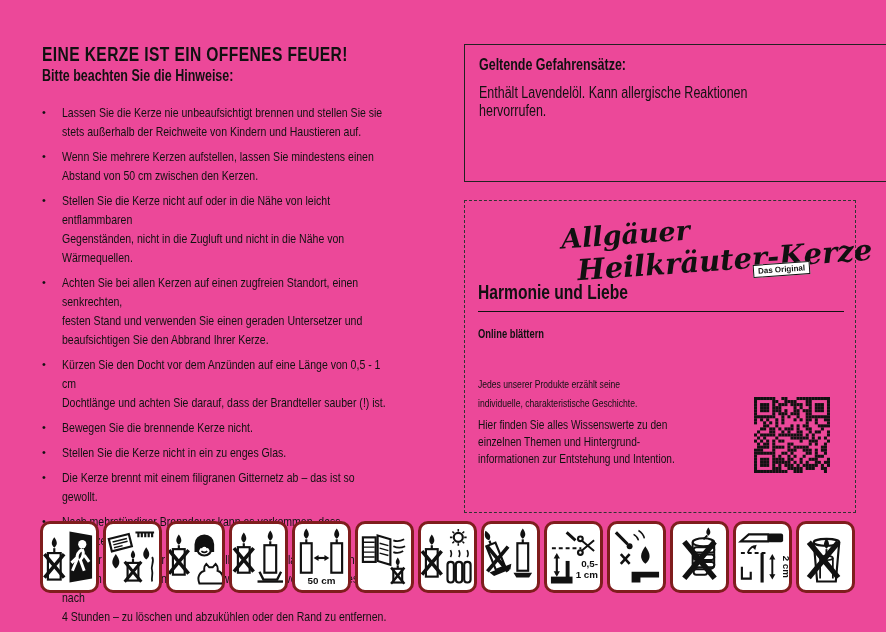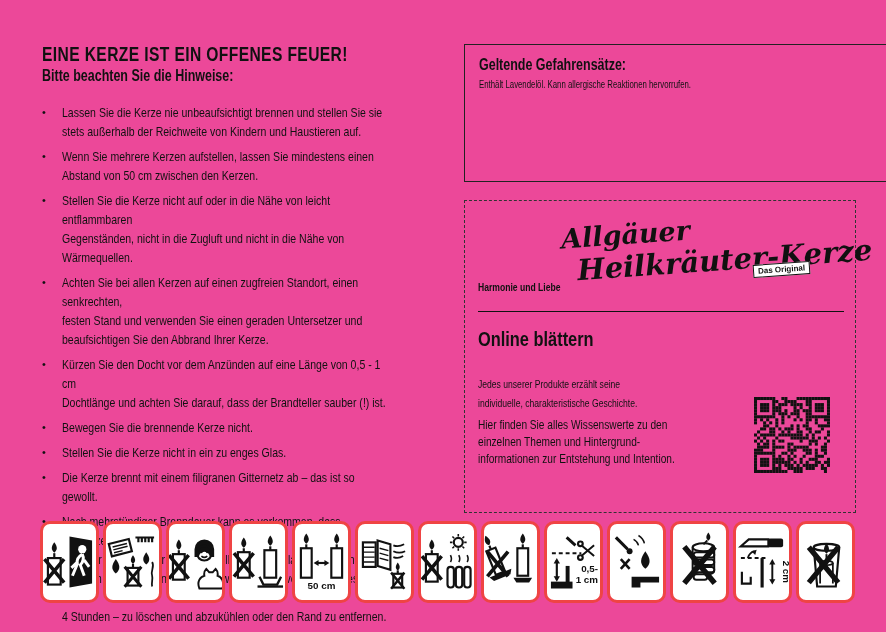--- a/index.html
+++ b/index.html
@@ -12,42 +12,42 @@
   .left-col{position:absolute;left:42px;top:42px;width:440px}
   .title{font-size:20px;font-weight:bold;letter-spacing:.5px;line-height:24px}
   .subtitle{font-size:16px;font-weight:bold;line-height:20px}
   .bullets{margin-top:17px}
   .bullet{display:flex;margin-bottom:6px;font-size:13.5px;line-height:19px}
   .bullet .dot{flex:0 0 20px;font-size:11px;line-height:19px}
 
   .hazard-box{position:absolute;left:464px;top:44px;width:424px;height:138px;
               border:1.5px solid #222;box-sizing:border-box;padding:9px 14px}
   .hazard-title{font-size:16px;font-weight:bold;line-height:22px}
-  .hazard-body{margin-top:0;font-size:10px;line-height:18px}
+  .hazard-body{margin-top:8px;font-size:16px;line-height:18px}
 
   .brand-box{position:absolute;left:464px;top:200px;width:392px;height:313px;
              border:1.5px dashed #333;box-sizing:border-box}
   .logo-line1{position:absolute;left:96px;top:18px;font-family:"DejaVu Serif",serif;
               font-style:italic;font-weight:bold;font-size:27px;transform:rotate(-4deg)}
   .logo-line2{position:absolute;left:112px;top:42px;font-family:"DejaVu Serif",serif;
               font-style:italic;font-weight:bold;font-size:29px;transform:rotate(-4deg);white-space:nowrap}
   .badge{position:absolute;left:288px;top:62px;border:1.2px solid #111;padding:1px 4px;
          font-size:8px;font-weight:bold;transform:rotate(-4deg);background:#fff;white-space:nowrap}
-  .product{position:absolute;left:13px;top:80px;font-size:11px;font-weight:bold}
+  .product{position:absolute;left:13px;top:80px;font-size:20px;font-weight:bold}
   .brand-rule{position:absolute;left:13px;top:110px;width:366px;border-top:1.6px solid #111}
-  .online{position:absolute;left:13px;top:126px;font-size:21px;font-weight:bold}
+  .online{position:absolute;left:13px;top:126px;font-size:12px;font-weight:bold}
   .para1{position:absolute;left:13px;top:174px;font-size:11px;line-height:18.5px}
   .para2{position:absolute;left:13px;top:215px;font-size:13px;line-height:17px}
   .qr{position:absolute;left:289px;top:196px;width:76px;height:76px}
   .qr svg{display:block;width:76px;height:76px}
   .qr rect{fill:#111}
   .qr-note{position:absolute;left:13px;top:280px;font-size:12.8px;font-weight:bold;white-space:nowrap}
 
   .icons-row{position:absolute;left:40px;top:521px;display:flex;gap:4px}
-  .tile{width:59px;height:82px;box-sizing:border-box;border:3px solid #ef4444;border-radius:10px;
+  .tile{width:59px;height:72px;box-sizing:border-box;border:3px solid #7f1d1d;border-radius:10px;
         display:flex;align-items:center;justify-content:center;background:#fff}
   .tile svg{display:block;width:53px;height:60px}
   .ictx{font-family:"Liberation Sans",sans-serif;font-size:10px;font-weight:bold;fill:#111;stroke:none}
 </style>
 </head>
 <body>
 
 <svg width="0" height="0" style="position:absolute" aria-hidden="true">
   <defs>
     <path id="d-flame" d="M0 0 C-3.2 4.5 -3.6 7.5 0 10.5 C3.6 7.5 3.2 4.5 0 0 Z" fill="#111" stroke="none"></path>

